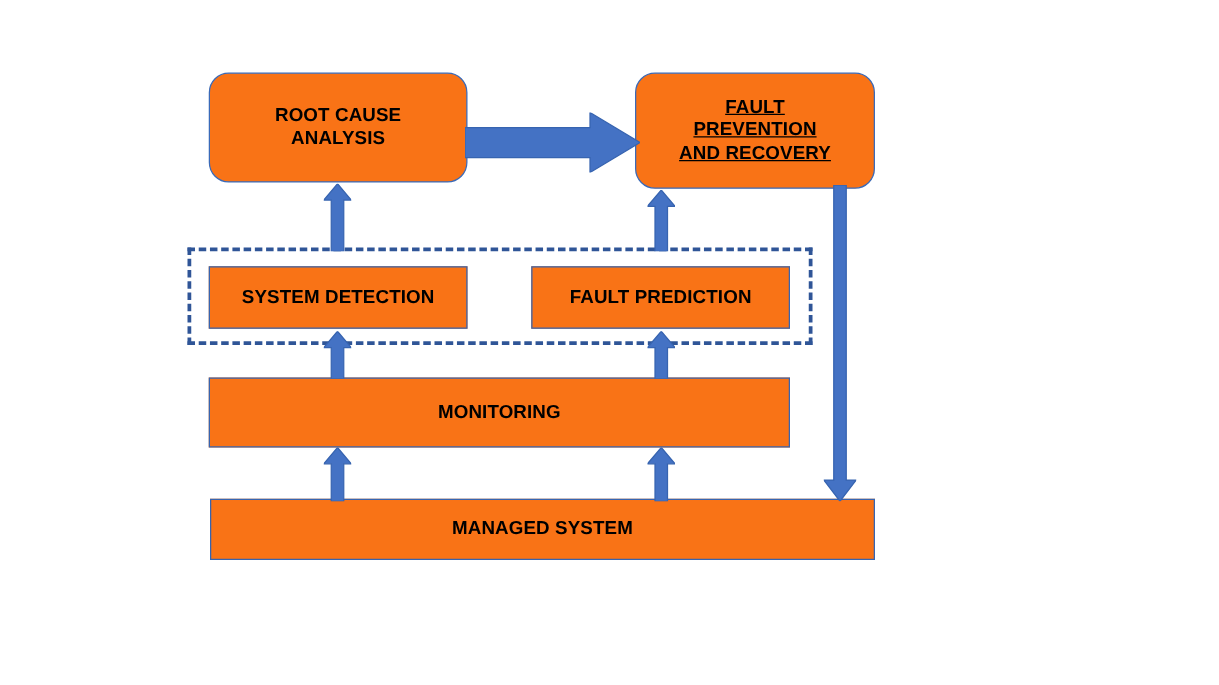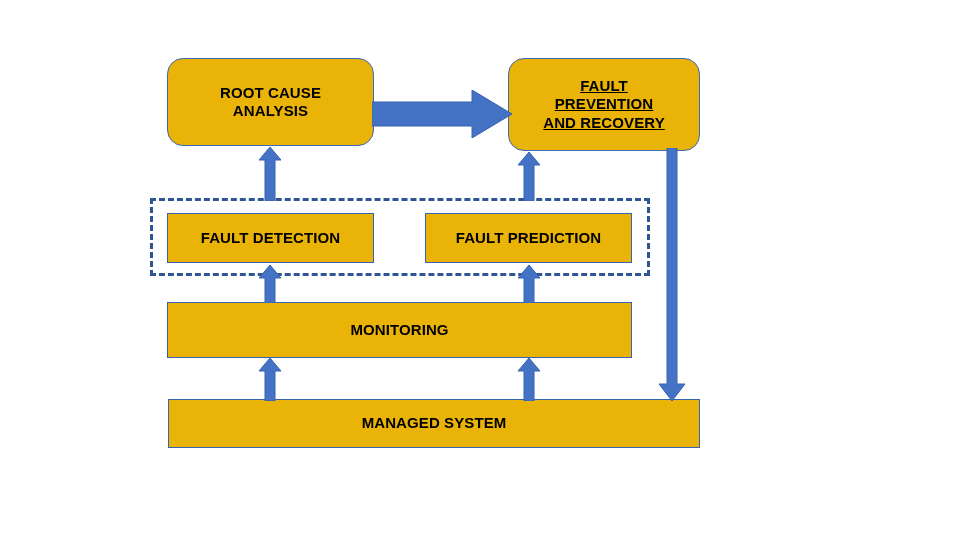--- a/index.html
+++ b/index.html
@@ -18,21 +18,21 @@
     position: relative;
     width: 975px;
     height: 548px;
     background: #ffffff;
   }
 
   
   .node {
     position: absolute;
     box-sizing: border-box;
-    background: #eab308;
+    background: #f97316;
     border: 1px solid #3764B0;
     display: flex;
     align-items: center;
     justify-content: center;
     text-align: center;
     color: #000000;
     font-weight: bold;
     line-height: 1.22;
     letter-spacing: 0.1px;
     user-select: none;
@@ -119,21 +119,21 @@
 ANALYSIS</span>
   </div>
 
   <div class="node rounded" id="fault-prevention-recovery">
     <span class="label">FAULT
 PREVENTION
 AND RECOVERY</span>
   </div>
 
   <div class="node" id="fault-detection">
-    <span class="label">FAULT DETECTION</span>
+    <span class="label">SYSTEM DETECTION</span>
   </div>
 
   <div class="node" id="fault-prediction">
     <span class="label">FAULT PREDICTION</span>
   </div>
 
   <div class="node" id="monitoring">
     <span class="label">MONITORING</span>
   </div>
 

